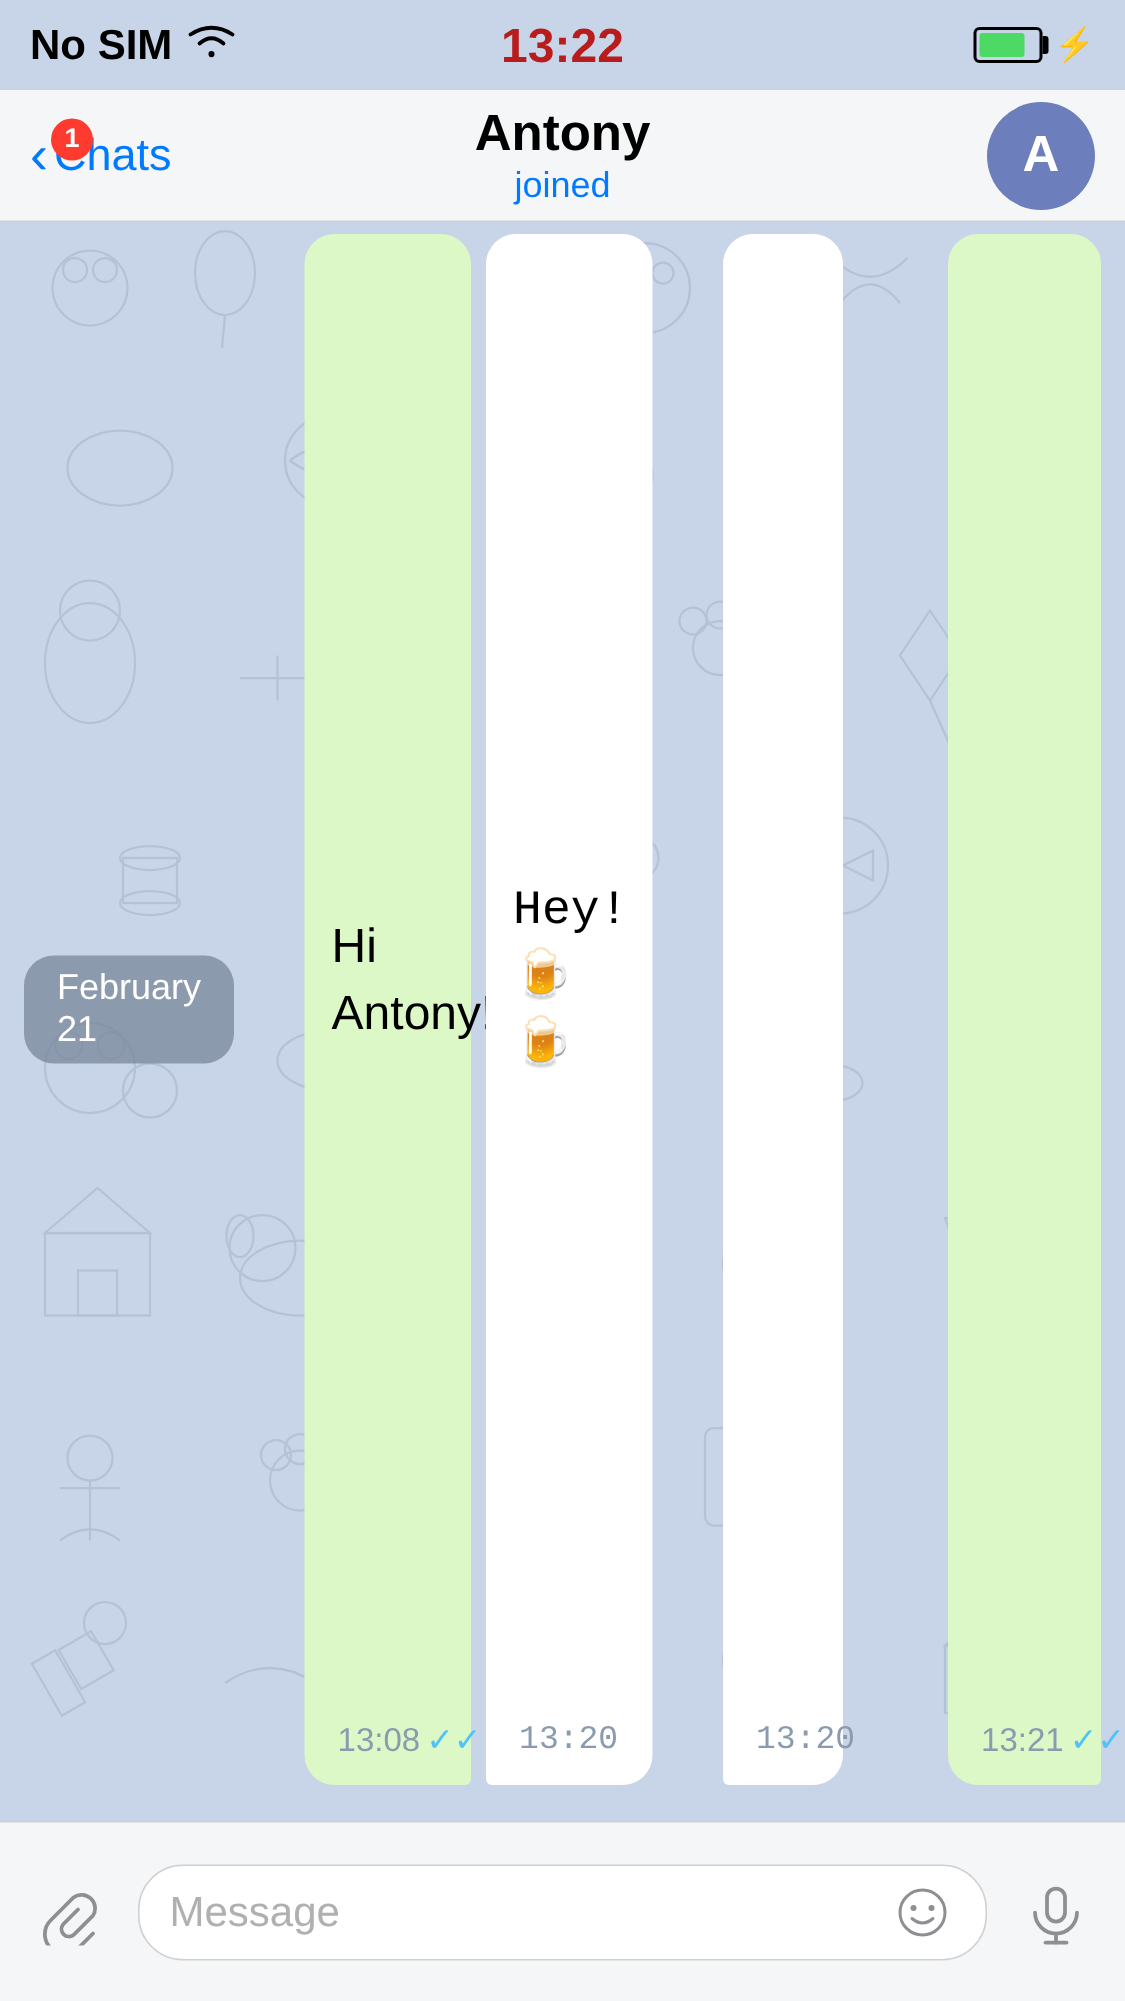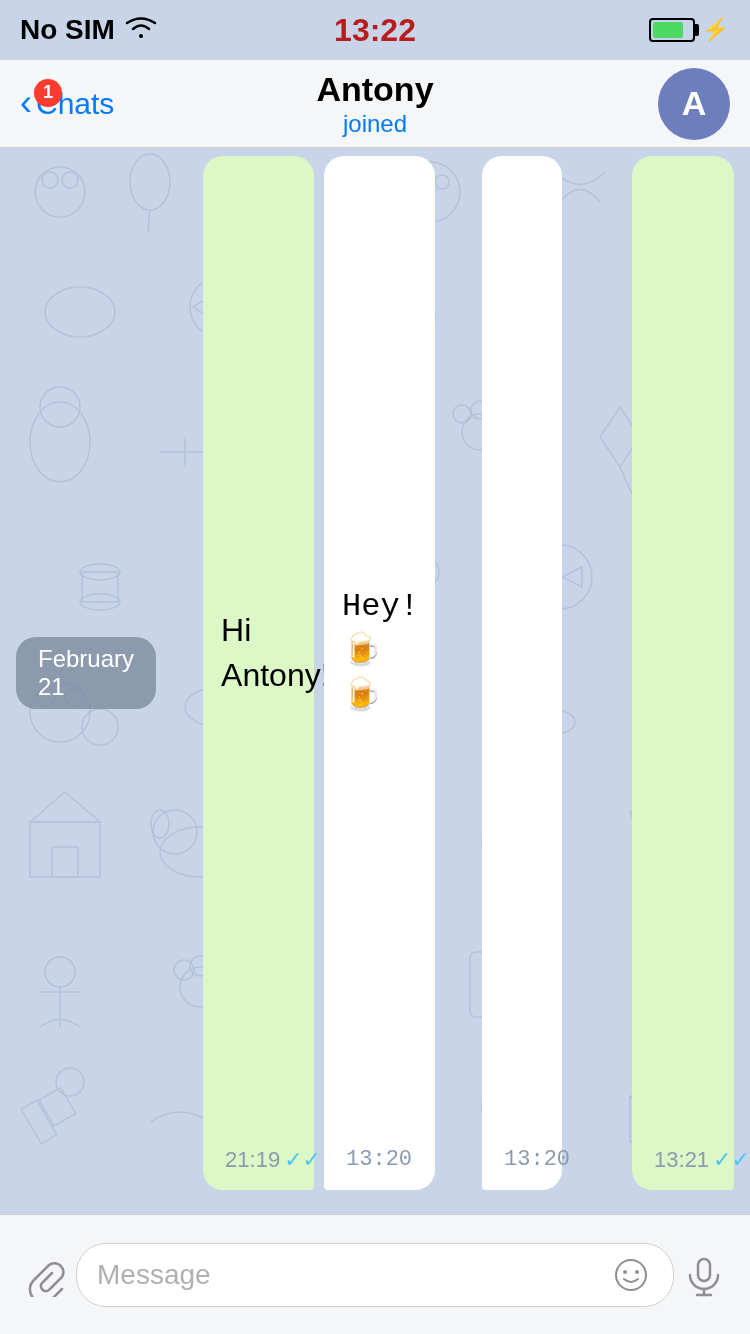--- a/index.html
+++ b/index.html
@@ -267,20 +267,21 @@
       position: absolute;
       bottom: 0;
       left: 0;
       right: 0;
       height: 120px;
       background: rgba(248,248,248,0.95);
       border-top: 1px solid #d0d0d0;
       display: flex;
       align-items: center;
       padding: 0 16px;
+      gap: 16px;
     }
 
     .input-btn {
       width: 60px;
       height: 60px;
       display: flex;
       align-items: center;
       justify-content: center;
       color: #8e8e93;
       cursor: pointer;
@@ -521,21 +522,21 @@
 
 <div class="chat-messages">
   <div class="date-badge">February 21</div>
 
 
 
   <div class="msg-row sent">
     <div class="bubble sent">
       <span class="bubble-text">Hi Antony!</span>
       <span class="bubble-meta">
-        <span>21:19</span>
+        <span>13:08</span>
         <span class="checkmarks">✓✓</span>
       </span>
     </div>
   </div>
 
   <div class="msg-row received">
     <div class="bubble received">
       <span class="bubble-text">Hey! 🍺🍺</span>
       <span class="bubble-meta">
         <span>13:20</span>

